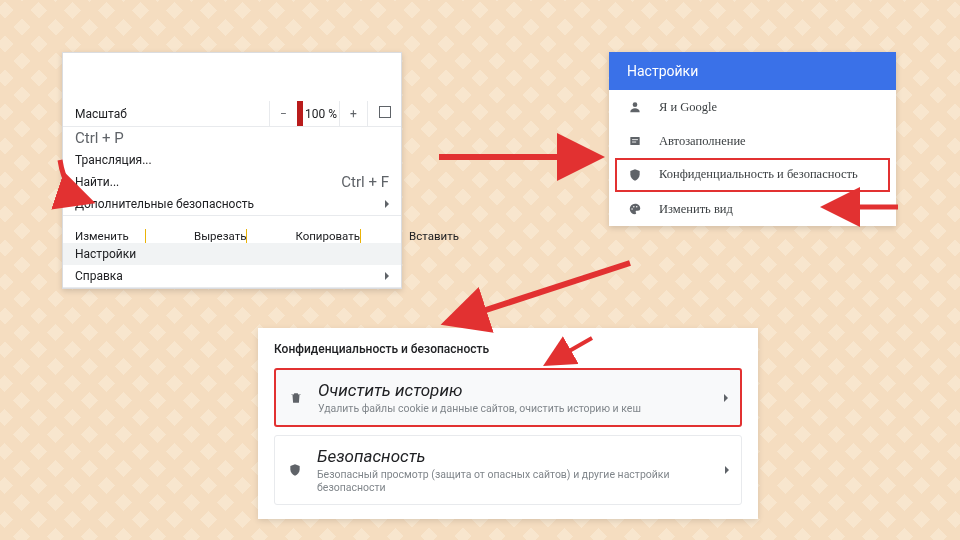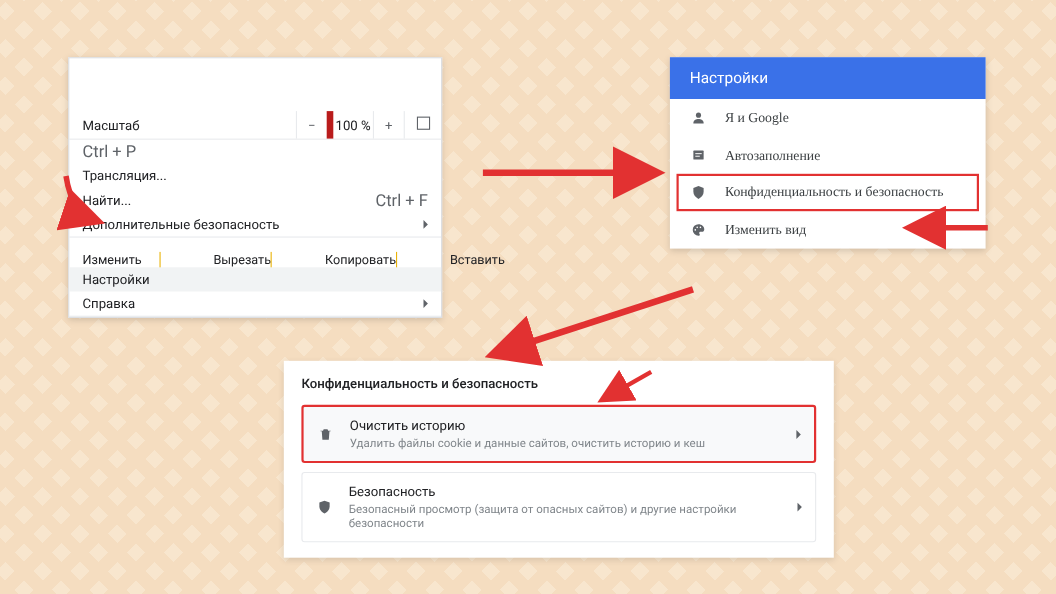--- a/index.html
+++ b/index.html
@@ -118,21 +118,21 @@
     border-radius: 3px;
     display: flex;
     align-items: center;
     gap: 14px;
     padding: 10px 12px;
     margin-bottom: 8px;
     position: relative;
   }
   .card .icon { width: 16px; display:flex; align-items:center; justify-content:center; }
   .card .body { flex:1; }
-  .card .title { font-size: 12px; color:#202124; }
+  .card .title { font-size: 17px; color:#202124;font-style:italic; }
   .card .sub { font-size: 10.5px; color: #80868b; margin-top: 2px; }
   .card .chev { margin-left: auto; }
   .card.highlight { border: 2.5px solid #e23131; background: #f8f9fa; }
 
   
   .arrow { position: absolute; }
   .arrow svg { overflow: visible; }
 
   svg.ic { width:14px; height:14px; }
 </style>

